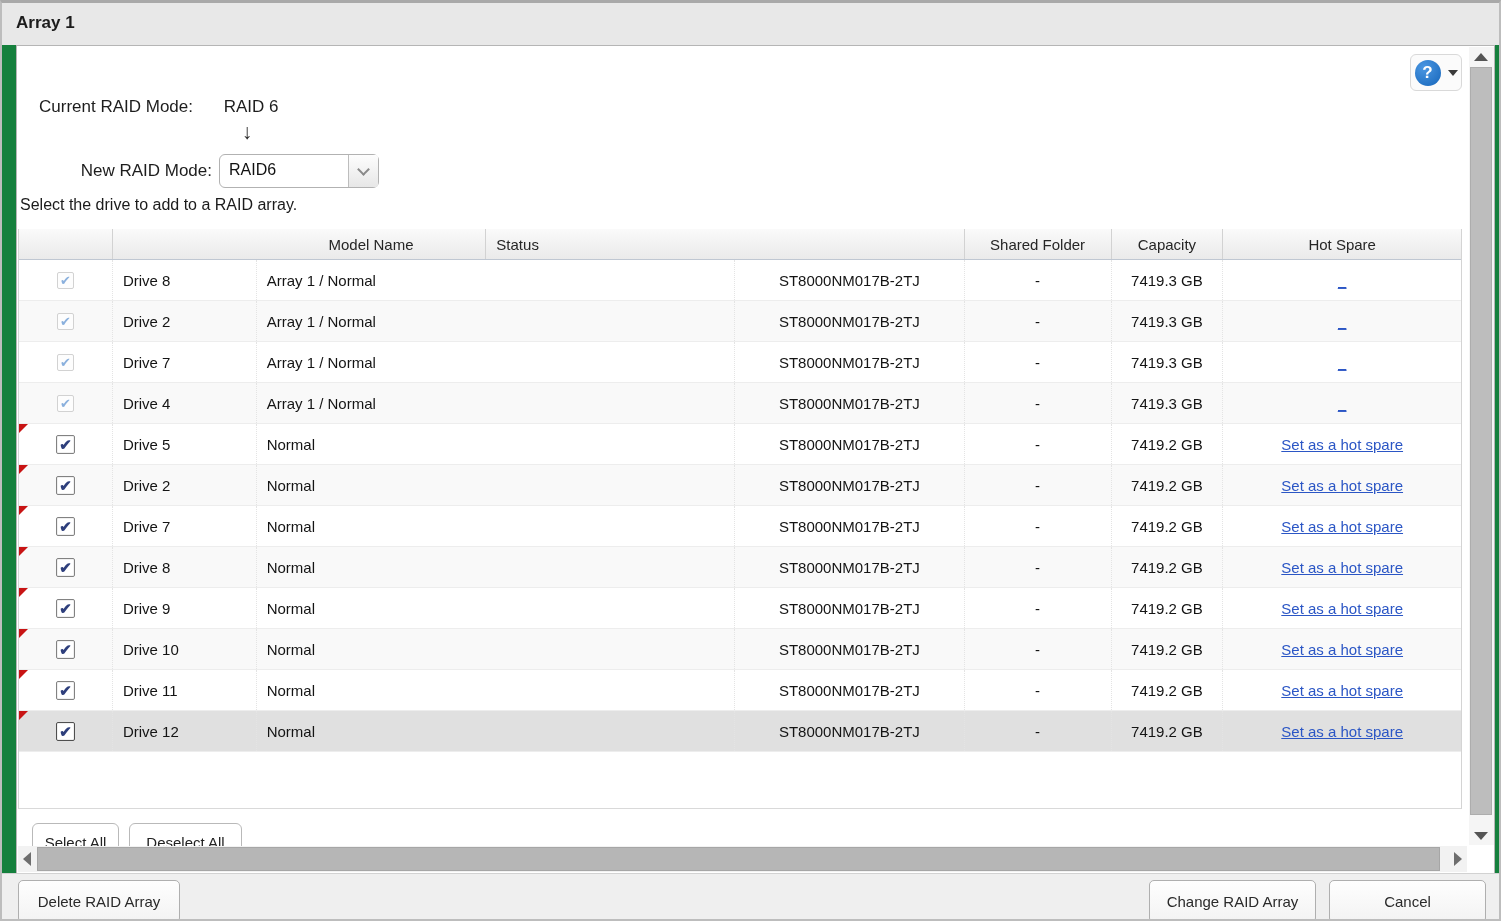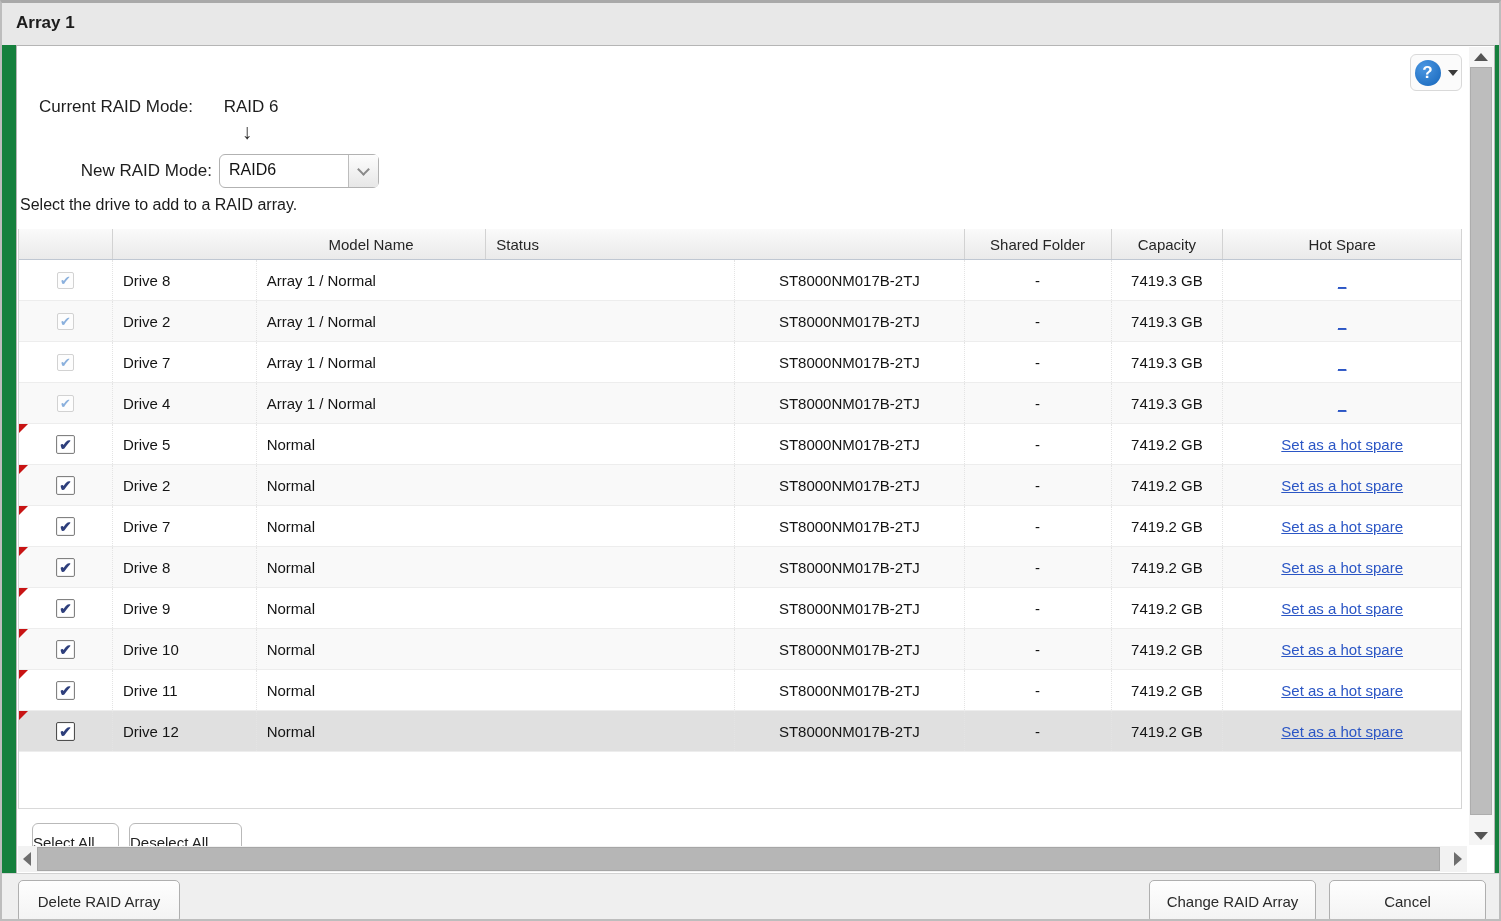--- a/index.html
+++ b/index.html
@@ -74,21 +74,21 @@
                color:#8ab0dd; font-size:13px; line-height:15px; }
   .cb.active { width:19px; height:19px; border:1px solid #828282; background:#fff;
                color:#2e3f7c; font-size:15px; line-height:17px; font-weight:bold;
                box-shadow:inset 0 0 0 1px #f0f0f0; }
   .g-row.selected .cb.active { border-color:#4f4f4f; }
 
   .hs-link { color:#2b56c5; text-decoration:underline; cursor:pointer; }
 
   
   .panel-btn { position:absolute; z-index:1; height:40px; background:#fff; border:1px solid #b9b9b9;
-               border-radius:6px; font-size:15px; color:#222; text-align:left; padding-top:10px; cursor:pointer; }
+               border-radius:6px; font-size:15px; color:#222; text-align:center; padding-top:10px; cursor:pointer; }
   .select-all { left:15px; top:777px; width:87px; }
   .deselect-all { left:112px; top:777px; width:113px; }
 
   
   .hscroll { position:absolute; z-index:2; left:1px; top:800px; width:1449px; height:26px; background:#f2f2f2; }
   .hs-thumb { position:absolute; left:19px; top:1px; width:1403px; height:24px;
               background:#b6b6b6; border:1px solid #a6a6a6; }
   .arr-left { position:absolute; left:5px; top:6px; width:0; height:0;
               border-top:7px solid transparent; border-bottom:7px solid transparent;
               border-right:8px solid #6e6e6e; cursor:pointer; }

